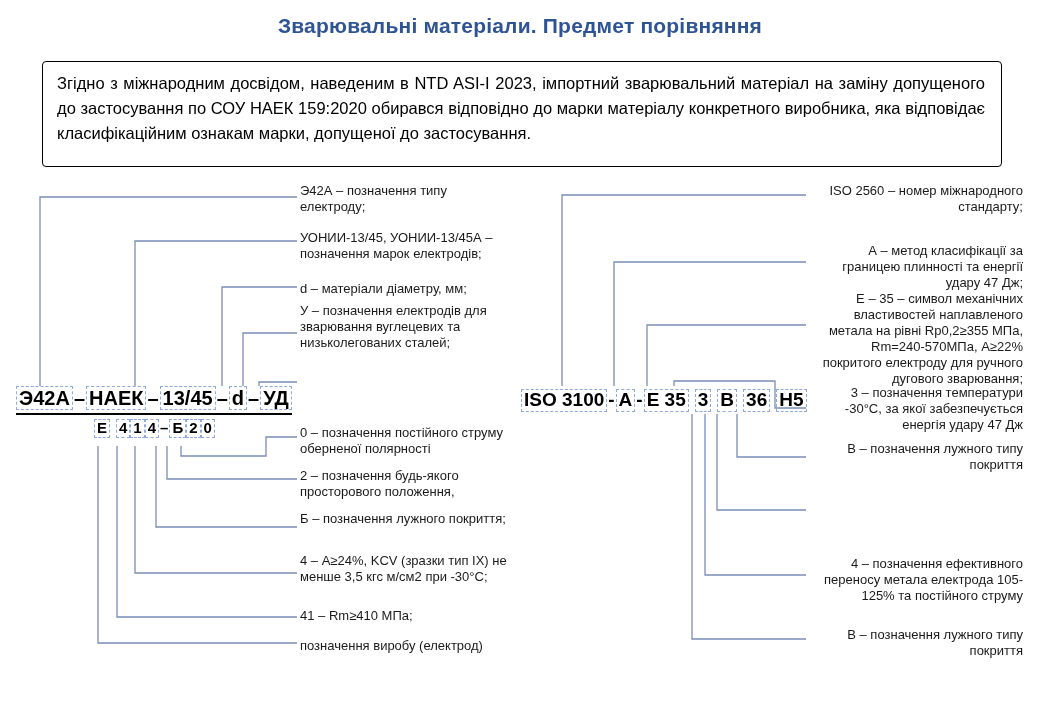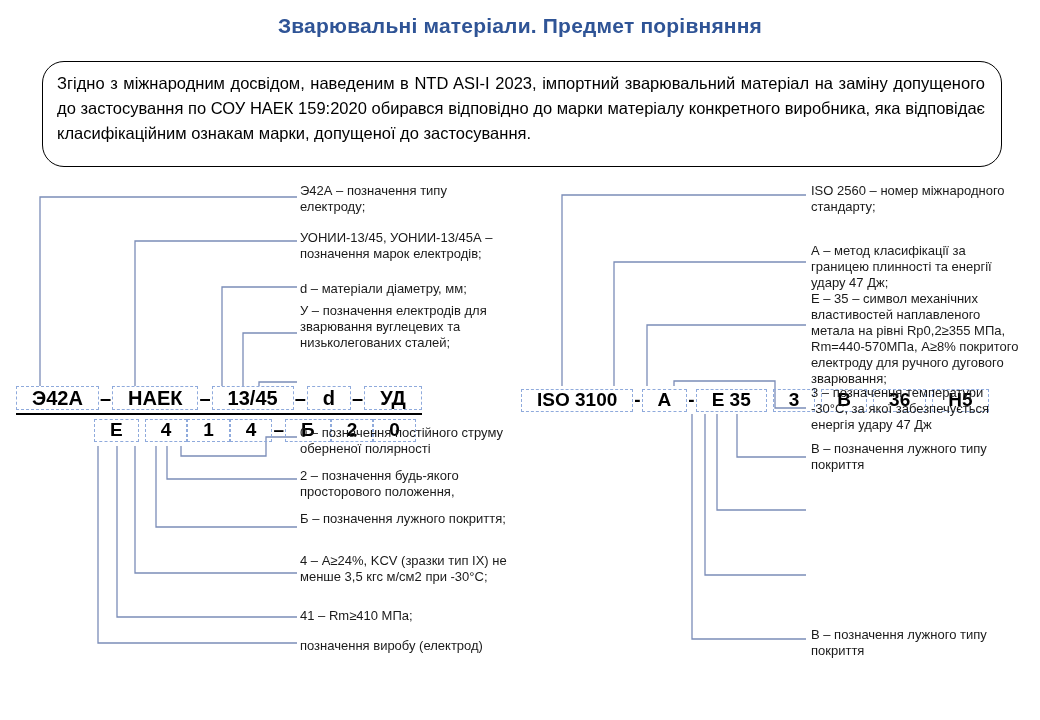--- a/index.html
+++ b/index.html
@@ -9,43 +9,43 @@
     font-family:"Liberation Sans", sans-serif; color:#111; overflow:hidden;
     margin:0 auto;
   }
   .title {
     position:absolute; top:14px; left:0; width:100%;
     text-align:center; font-size:21px; font-weight:bold; color:#2F5496;
     letter-spacing:0.2px;
   }
   .intro-box {
     position:absolute; left:42px; top:61px; width:960px; height:106px;
-    border:1.6px solid #000; border-radius:22px; padding:9px 16px 9px 14px;
+    border:1.6px solid #000; border-radius:4px; padding:9px 16px 9px 14px;
   }
   .intro-box p {
     font-size:16.5px; line-height:1.5; color:#000;
     text-align:justify; text-align-last:left;
   }
   svg.lines { position:absolute; left:0; top:0; pointer-events:none; }
   .desig {
     position:absolute; font-weight:bold; color:#000; white-space:nowrap;
   }
   .desig-left-1 { left:16px; top:386px; font-size:20px; border-bottom:2px solid #000; padding-bottom:3px; }
-  .desig-left-2 { left:94px; top:419px; font-size:19px; }
+  .desig-left-2 { left:94px; top:419px; font-size:15px; }
   .desig-iso   { left:521px; top:389px; font-size:19px; }
   .seg {
-    display:inline-block; border:1px dashed #8FAADC; padding:0 15px; line-height:1.1;
+    display:inline-block; border:1px dashed #8FAADC; padding:0 2px; line-height:1.1;
   }
   .sep { display:inline-block; padding:0 1px; }
   .gap { display:inline-block; width:6px; }
   .ann {
     position:absolute; width:208px; font-size:13px; line-height:16px; color:#1a1a1a;
   }
   .ann-left  { left:300px; }
-  .ann-right { left:811px; width:212px; }
+  .ann-right { left:811px; width:212px;text-align:right; }
 </style>
 </head>
 <body>
 
 <div class="canvas">
 
   <div class="title">Зварювальні матеріали. Предмет порівняння</div>
 
   <div class="intro-box">
     <p>Згідно з міжнародним досвідом, наведеним в NTD ASI-I 2023, імпортний зварювальний матеріал на заміну допущеного до застосування по СОУ НАЕК 159:2020 обирався відповідно до марки матеріалу конкретного виробника, яка відповідає класифікаційним ознакам марки, допущеної до застосування.</p>
@@ -97,18 +97,19 @@
   <div class="ann ann-left" style="top:303px">У – позначення електродів для зварювання вуглецевих та низьколегованих сталей;</div>
   <div class="ann ann-left" style="top:425px">0 – позначення постійного струму оберненої полярності</div>
   <div class="ann ann-left" style="top:468px">2 – позначення будь-якого просторового положення,</div>
   <div class="ann ann-left" style="top:511px">Б – позначення лужного покриття;</div>
   <div class="ann ann-left" style="top:553px">4 – А≥24%, KCV (зразки тип ІХ) не менше 3,5 кгс м/см2 при -30°С;</div>
   <div class="ann ann-left" style="top:608px">41 – Rm≥410 МПа;</div>
   <div class="ann ann-left" style="top:638px">позначення виробу (електрод)</div>
 
   <div class="ann ann-right" style="top:183px">ISO 2560 – номер міжнародного стандарту;</div>
   <div class="ann ann-right" style="top:243px">А – метод класифікації за границею плинності та енергії удару 47 Дж;</div>
-  <div class="ann ann-right" style="top:291px">Е – 35 – символ механічних властивостей наплавленого метала на рівні Rp0,2≥355 МПа, Rm=440-570МПа, А≥8% покритого електроду для ручного дугового зварювання;</div>
+  <div class="ann ann-right" style="top:291px">Е – 35 – символ механічних властивостей наплавленого метала на рівні Rp0,2≥355 МПа, Rm=240-570МПа, А≥22% покритого електроду для ручного дугового зварювання;</div>
   <div class="ann ann-right" style="top:385px">3 – позначення температури -30°С, за якої забезпечується енергія удару 47 Дж</div>
   <div class="ann ann-right" style="top:441px">В – позначення лужного типу покриття</div>
+  <div class="ann ann-right" style="top:556px">4 – позначення ефективного переносу метала електрода 105-125% та постійного струму</div>
   <div class="ann ann-right" style="top:627px">В – позначення лужного типу покриття</div>
 
 </div>
 
 </body></html>

